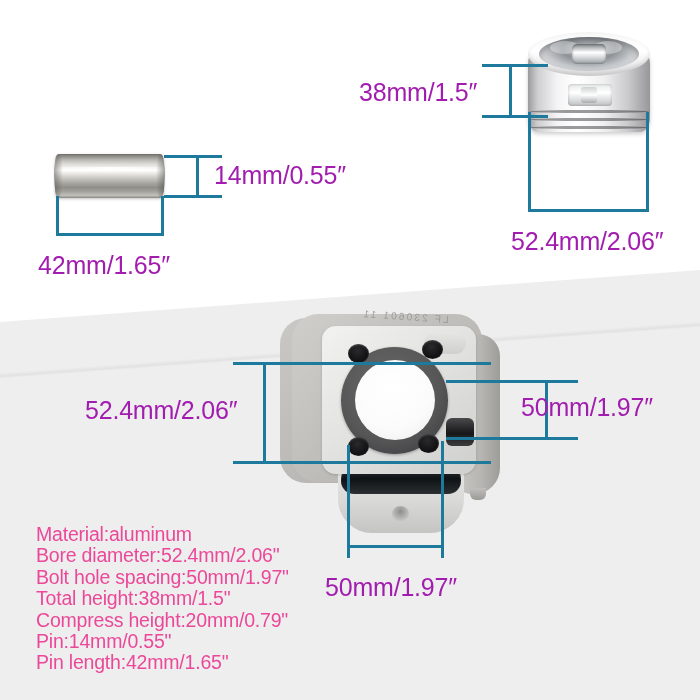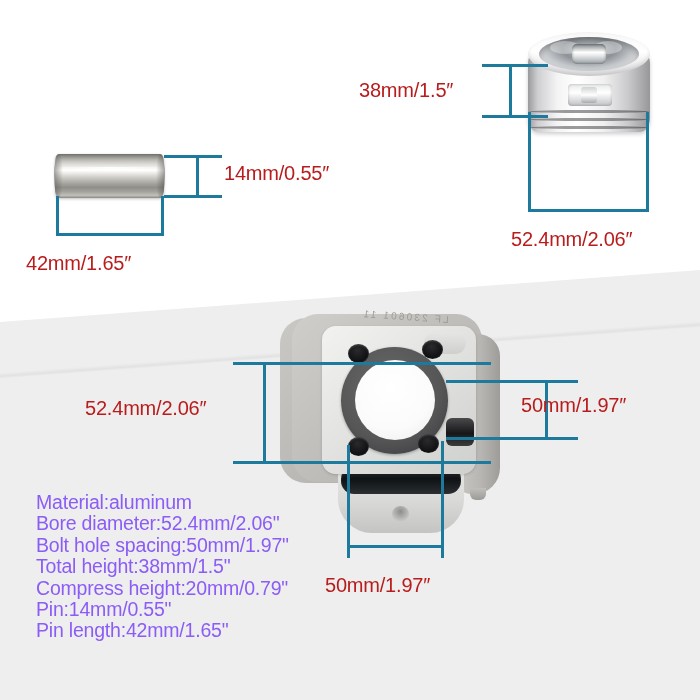--- a/index.html
+++ b/index.html
@@ -13,24 +13,24 @@
     clip-path:polygon(0 322px,700px 270px,700px 700px,0 700px);}
   .bg-seam{position:absolute;left:0;top:0;width:700px;height:700px;pointer-events:none;
     background:linear-gradient(-4.2deg, rgba(0,0,0,0) 49.6%, rgba(0,0,0,.05) 49.9%, rgba(0,0,0,0) 50.4%);}
 
   
   .dl{position:absolute;background:#1d7a9c;}
   .dl-h{height:3px;}
   .dl-v{width:3px;}
 
   
-  .dim{position:absolute;color:#b91c1c;font-size:20px;line-height:1;white-space:nowrap;letter-spacing:-.2px;}
-
-  
-  #spec{position:absolute;left:36px;top:492px;color:#8b5cf6;font-size:19.5px;line-height:21.4px;white-space:nowrap;}
+  .dim{position:absolute;color:#a21caf;font-size:25px;line-height:1;white-space:nowrap;letter-spacing:-.2px;}
+
+  
+  #spec{position:absolute;left:36px;top:524px;color:#ec4899;font-size:19.5px;line-height:21.4px;white-space:nowrap;}
   #spec div{letter-spacing:-.2px;}
 
   
   #pin{position:absolute;left:55px;top:154px;width:109px;height:44px;border-radius:4px/7px;
     background:
       linear-gradient(to bottom,
         #6f6d68 0%, #8f8d88 5%, #b9b7b2 13%, #d9d8d4 22%,
         #f2f1ef 31%, #ffffff 37%, #eceae6 44%,
         #c9c7c2 55%, #a9a7a2 66%, #908e89 76%,
         #a5a39e 86%, #c2c0bb 94%, #8a8883 100%);
@@ -121,26 +121,26 @@
 
   <div id="pin">
     <div class="hl"></div>
     <div class="cap l"></div>
     <div class="cap r"></div>
   </div>
 
   <div class="dl dl-h" style="left:164px;top:155px;width:58px;"></div>
   <div class="dl dl-h" style="left:164px;top:195px;width:58px;"></div>
   <div class="dl dl-v" style="left:196px;top:155px;height:41px;"></div>
-  <div class="dim" style="left:224px;top:163px;text-align:right;">14mm/0.55″</div>
+  <div class="dim" style="left:214px;top:163px;text-align:right;">14mm/0.55″</div>
 
   <div class="dl dl-v" style="left:56px;top:196px;height:40px;"></div>
   <div class="dl dl-v" style="left:161px;top:196px;height:40px;"></div>
   <div class="dl dl-h" style="left:56px;top:233px;width:108px;"></div>
-  <div class="dim" style="left:26px;top:253px;">42mm/1.65″</div>
+  <div class="dim" style="left:38px;top:253px;">42mm/1.65″</div>
 
   <div id="piston">
     <div class="skirt"></div>
     <div class="ring r1"></div>
     <div class="ring r2"></div>
     <div class="ring r3"></div>
     <div class="lowerwin"></div>
     <div class="rim"></div>
     <div class="bowl"></div>
     <div class="relief a"></div>

